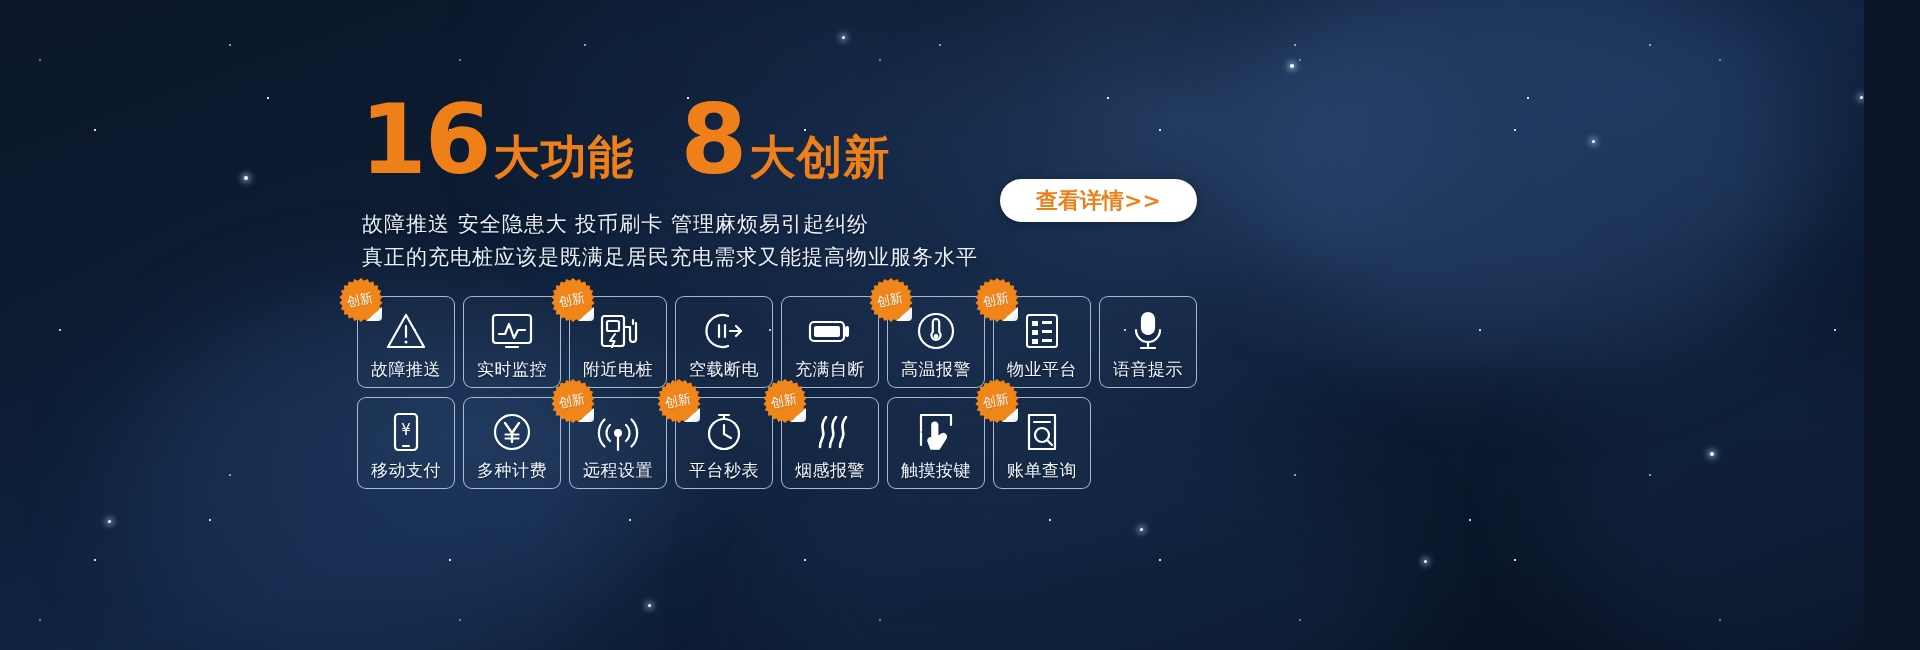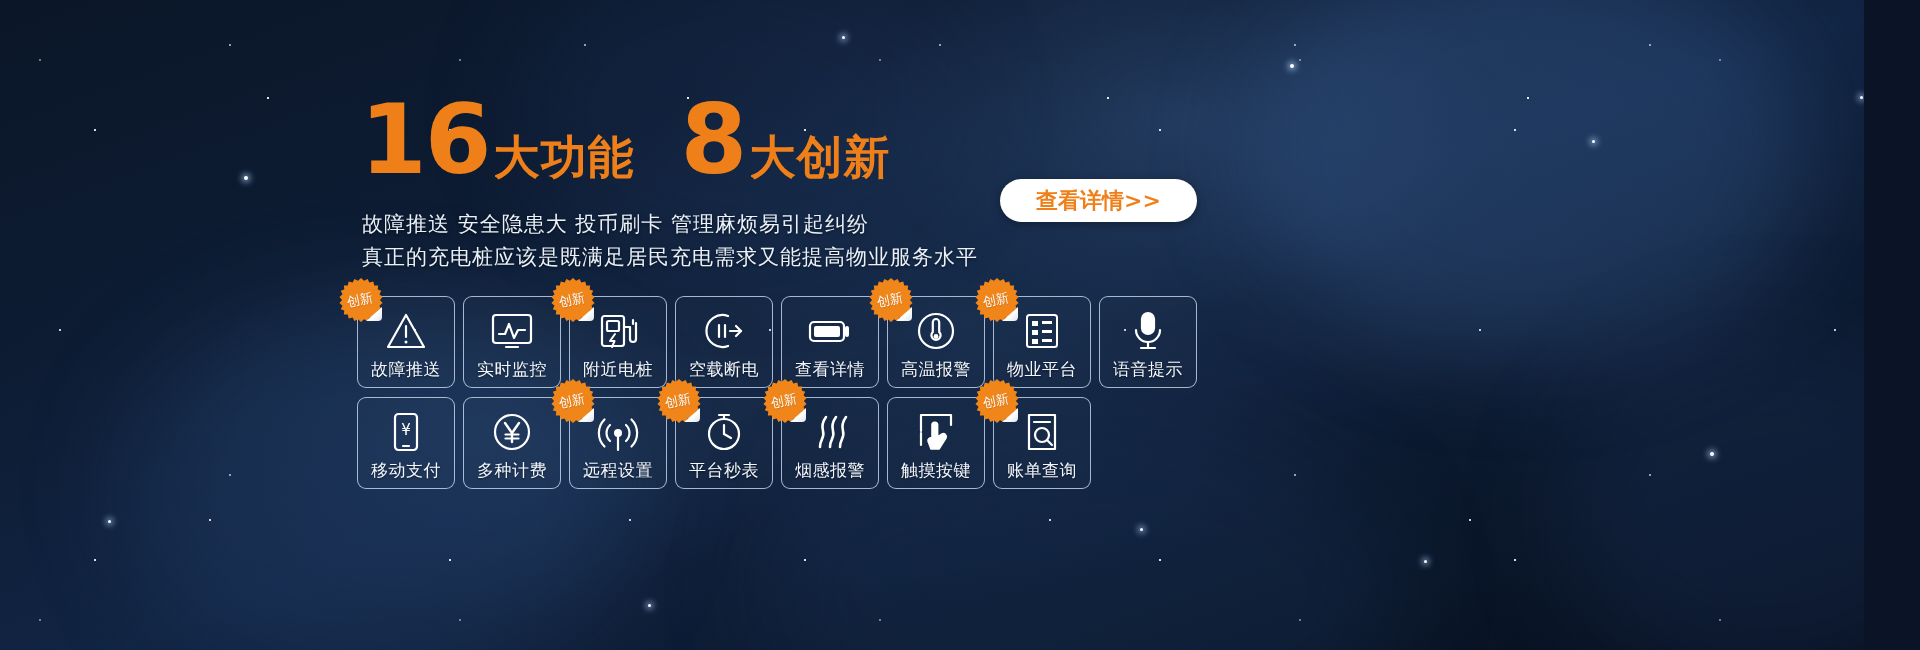--- a/index.html
+++ b/index.html
@@ -343,21 +343,21 @@
         </div>
 
         <div class="cell">
           <div class="glyph">
             <svg width="46" height="32" viewBox="0 0 46 32" fill="none" stroke="#ffffff" stroke-width="2.2" stroke-linejoin="round" stroke-linecap="round">
               <rect x="3" y="7" width="34" height="19" rx="4"></rect>
               <rect x="7" y="11" width="26" height="11" rx="2" fill="#ffffff" stroke="none"></rect>
               <path d="M40 13 L40 20" stroke-width="4"></path>
             </svg>
           </div>
-          <div class="label">查看详情</div>
+          <div class="label">充满自断</div>
         </div>
 
         <div class="cell">
           <div class="badge">
             <div class="burst"></div>
             <span class="btxt">创新</span>
             <div class="curl"></div>
           </div>
           <div class="glyph">
             <svg width="40" height="42" viewBox="0 0 40 42" fill="none" stroke="#ffffff" stroke-width="2.2" stroke-linejoin="round" stroke-linecap="round">

